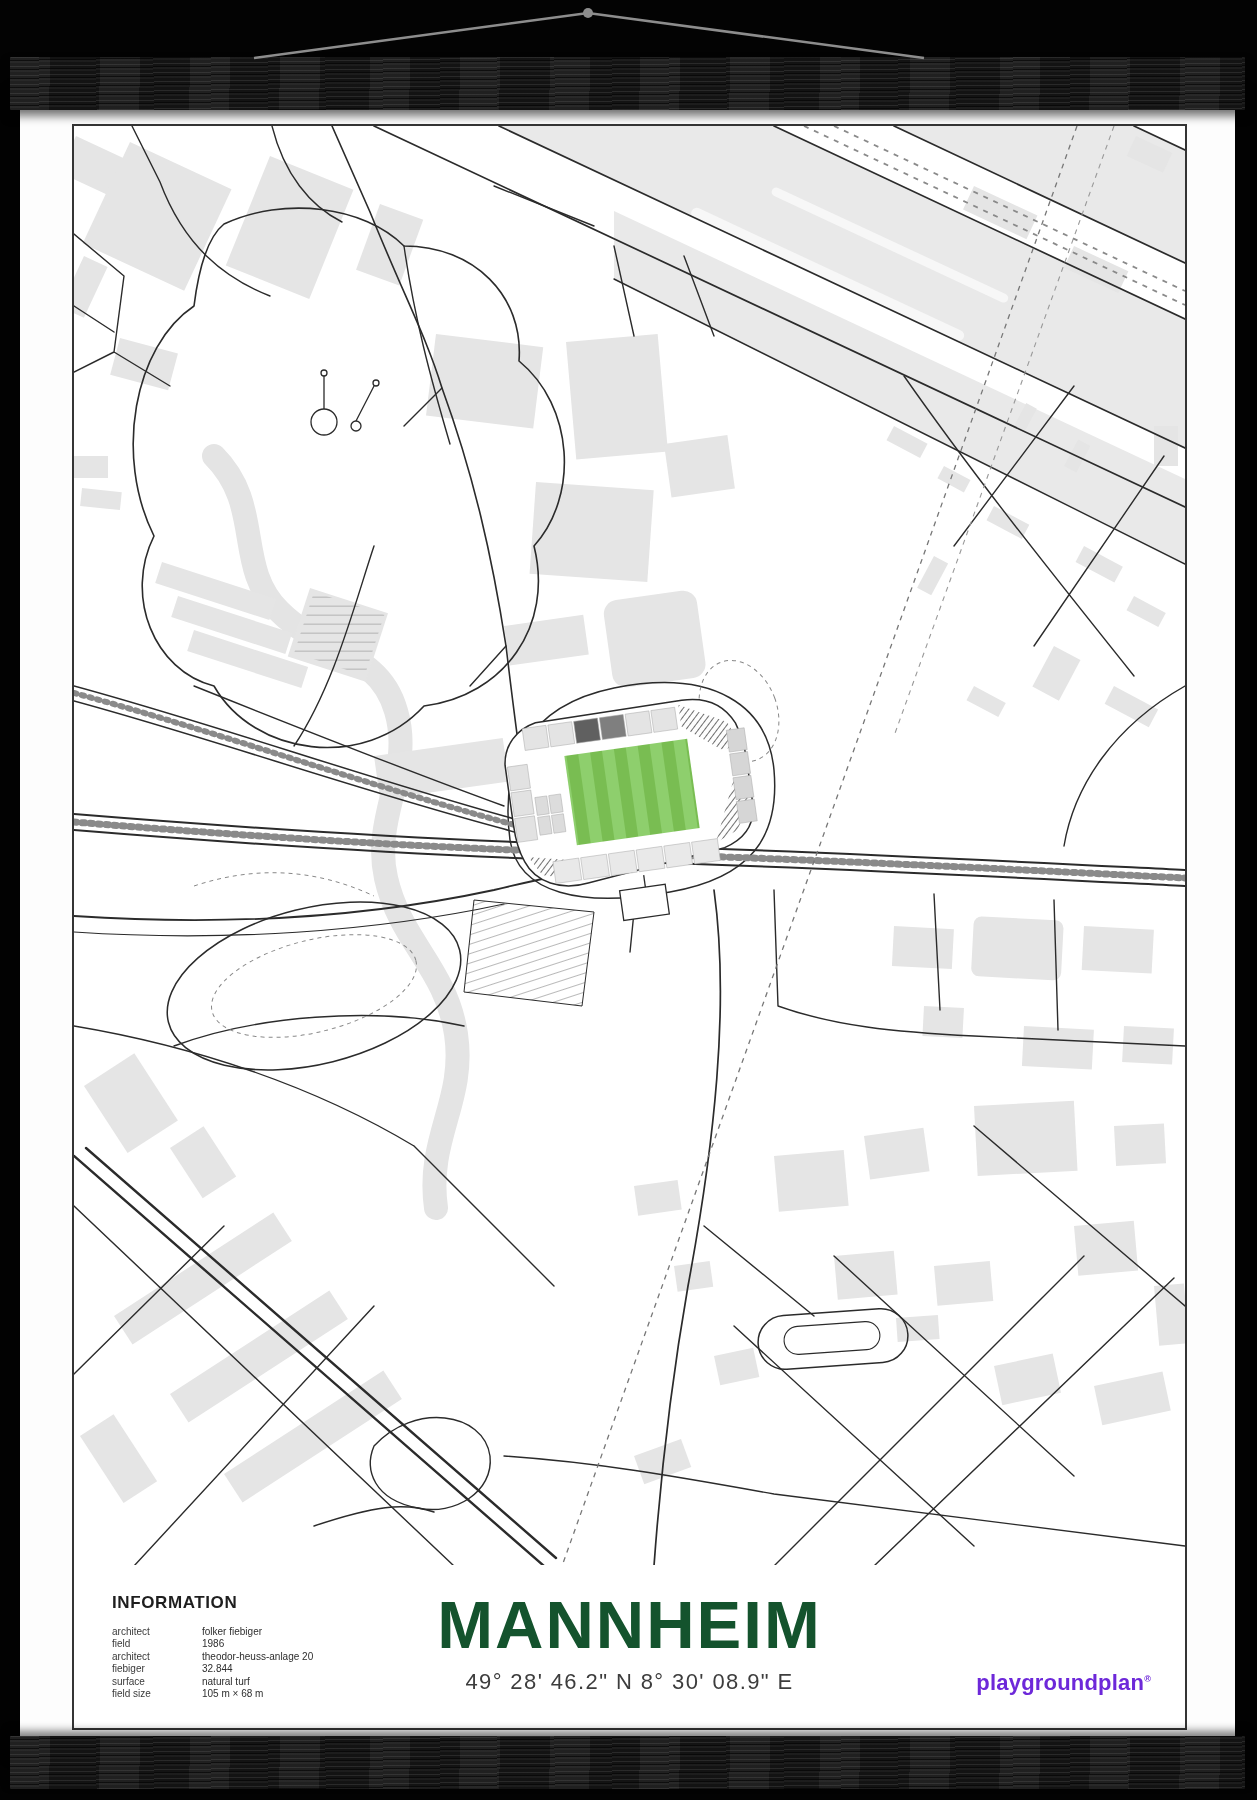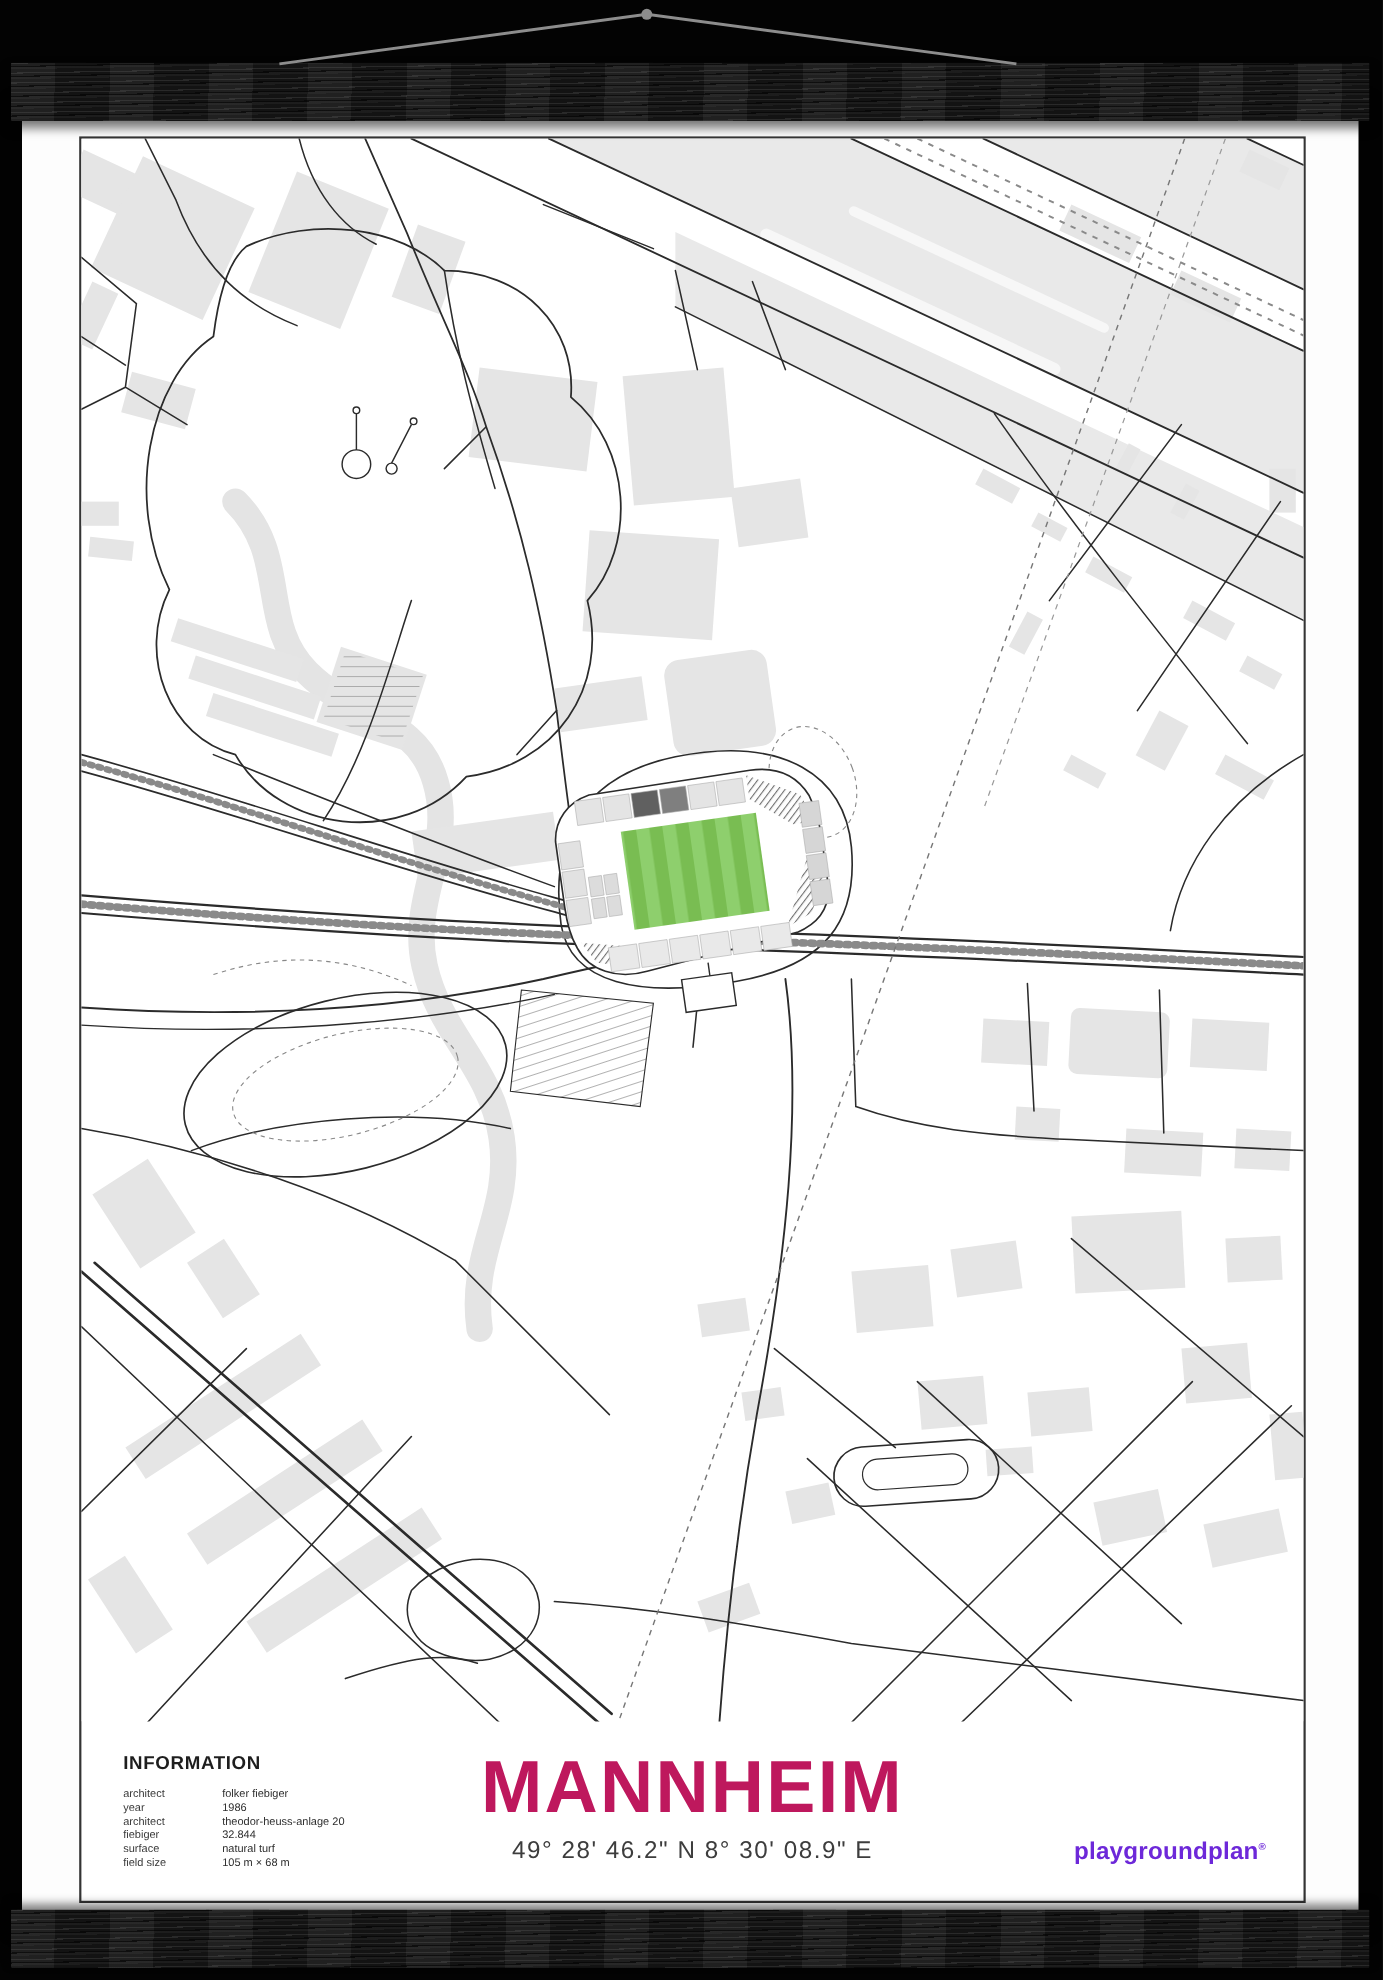--- a/index.html
+++ b/index.html
@@ -21,21 +21,21 @@
   .frame{position:absolute;left:52px;top:16px;width:1111px;height:1602px;border:2px solid #343434;background:#fff;}
   .map-svg{position:absolute;left:0;top:0;display:block;}
   
   .caption{position:absolute;left:0;top:1439px;width:1111px;height:163px;}
   .info{position:absolute;left:38px;top:28px;}
   .info-heading{font-size:17px;font-weight:bold;letter-spacing:.6px;color:#1e1e1e;margin-bottom:13px;}
   .info-row{font-size:10px;color:#333;line-height:12.4px;display:flex;white-space:nowrap;}
   .info-row .lbl{width:90px;color:#3a3a3a;}
   .info-row .val{color:#2e2e2e;}
   .title{position:absolute;left:0;top:26px;width:100%;text-align:center;font-size:67px;font-weight:bold;
-         letter-spacing:2px;color:#be185d;line-height:1;}
+         letter-spacing:2px;color:#14532d;line-height:1;}
   .coords{position:absolute;left:0;top:104px;width:100%;text-align:center;font-size:22px;
           letter-spacing:1.4px;color:#3d3d3d;}
   .brand{position:absolute;right:34px;top:105px;font-size:22px;font-weight:bold;color:#6d28d9;letter-spacing:.2px;}
   .brand sup{font-size:9px;vertical-align:super;}
 </style>
 </head>
 <body>
 
 <div class="scene">
 
@@ -257,21 +257,21 @@
       </svg>
 
       <div class="caption">
         <div class="info">
           <div class="info-heading">INFORMATION</div>
           <div class="info-row">
             <span class="lbl">architect</span>
             <span class="val">folker fiebiger</span>
           </div>
           <div class="info-row">
-            <span class="lbl">year</span>
+            <span class="lbl">field</span>
             <span class="val">1986</span>
           </div>
           <div class="info-row">
             <span class="lbl">architect</span>
             <span class="val">theodor-heuss-anlage 20</span>
           </div>
           <div class="info-row">
             <span class="lbl">fiebiger</span>
             <span class="val">32.844</span>
           </div>

